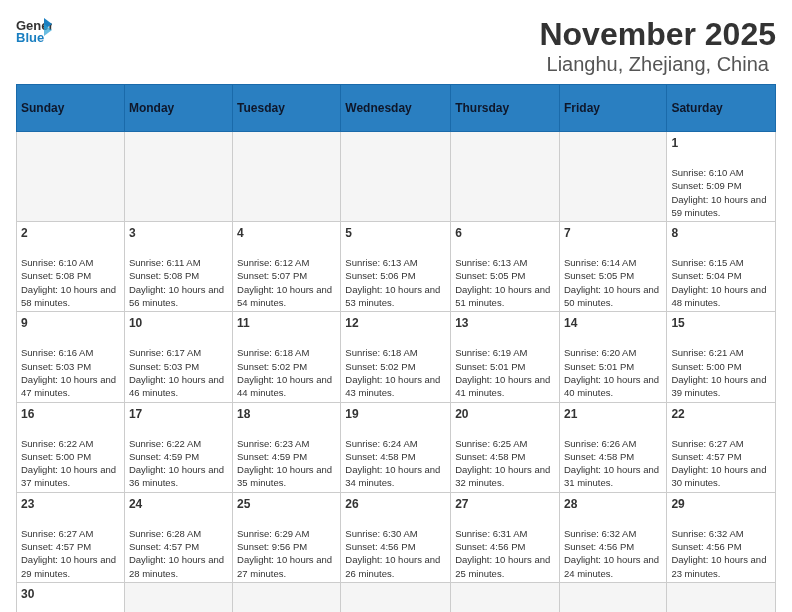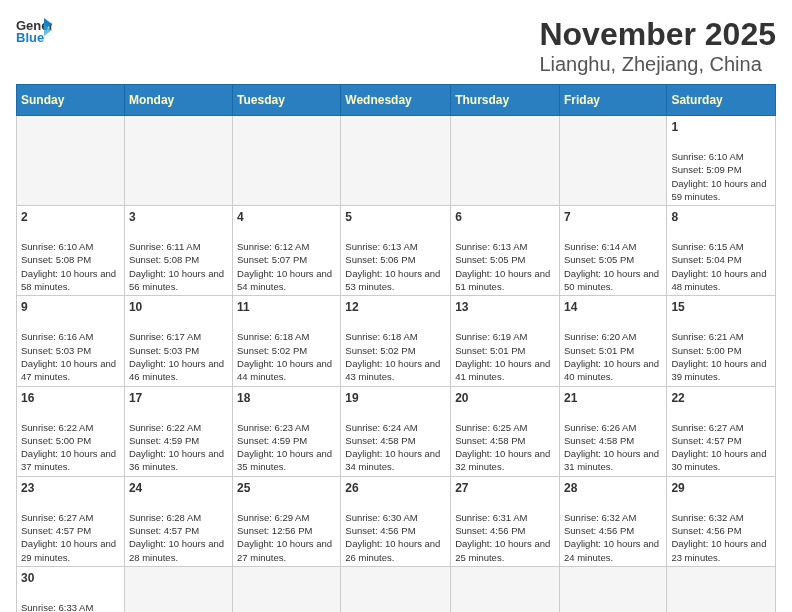--- a/index.html
+++ b/index.html
@@ -19,42 +19,42 @@
     .logo {
       display: flex;
       align-items: center;
       gap: 4px;
     }
     .logo-icon {
       width: 36px;
       height: 28px;
     }
     .title-area {
-      text-align: left;
+      text-align: center;
     }
     .month-year {
       font-size: 32px;
       font-weight: bold;
       color: #333;
     }
     .location {
       font-size: 20px;
       color: #555;
     }
     .calendar {
       width: 100%;
       border-collapse: collapse;
       border: 1px solid #ccc;
     }
     .calendar thead tr th {
       background-color: #2a7fc1;
-      color: #fef9c3;
+      color: #0f172a;
       font-size: 12px;
       font-weight: bold;
-      padding: 8px 4px;
+      padding: 16px 4px;
       text-align: left;
       border: 1px solid #1a6aaa;
     }
     .calendar tbody tr td {
       border: 1px solid #ccc;
       vertical-align: top;
       width: 113px;
       min-height: 80px;
       padding: 4px 4px 2px 4px;
       background: #fff;
@@ -266,21 +266,21 @@
         </td>
         <td>
           <span class="day-number">24</span>
           <div class="day-info">Sunrise: 6:28 AM
 Sunset: 4:57 PM
 Daylight: 10 hours and 28 minutes.</div>
         </td>
         <td>
           <span class="day-number">25</span>
           <div class="day-info">Sunrise: 6:29 AM
-Sunset: 12:56 PM
+Sunset: 9:56 PM
 Daylight: 10 hours and 27 minutes.</div>
         </td>
         <td>
           <span class="day-number">26</span>
           <div class="day-info">Sunrise: 6:30 AM
 Sunset: 4:56 PM
 Daylight: 10 hours and 26 minutes.</div>
         </td>
         <td>
           <span class="day-number">27</span>

